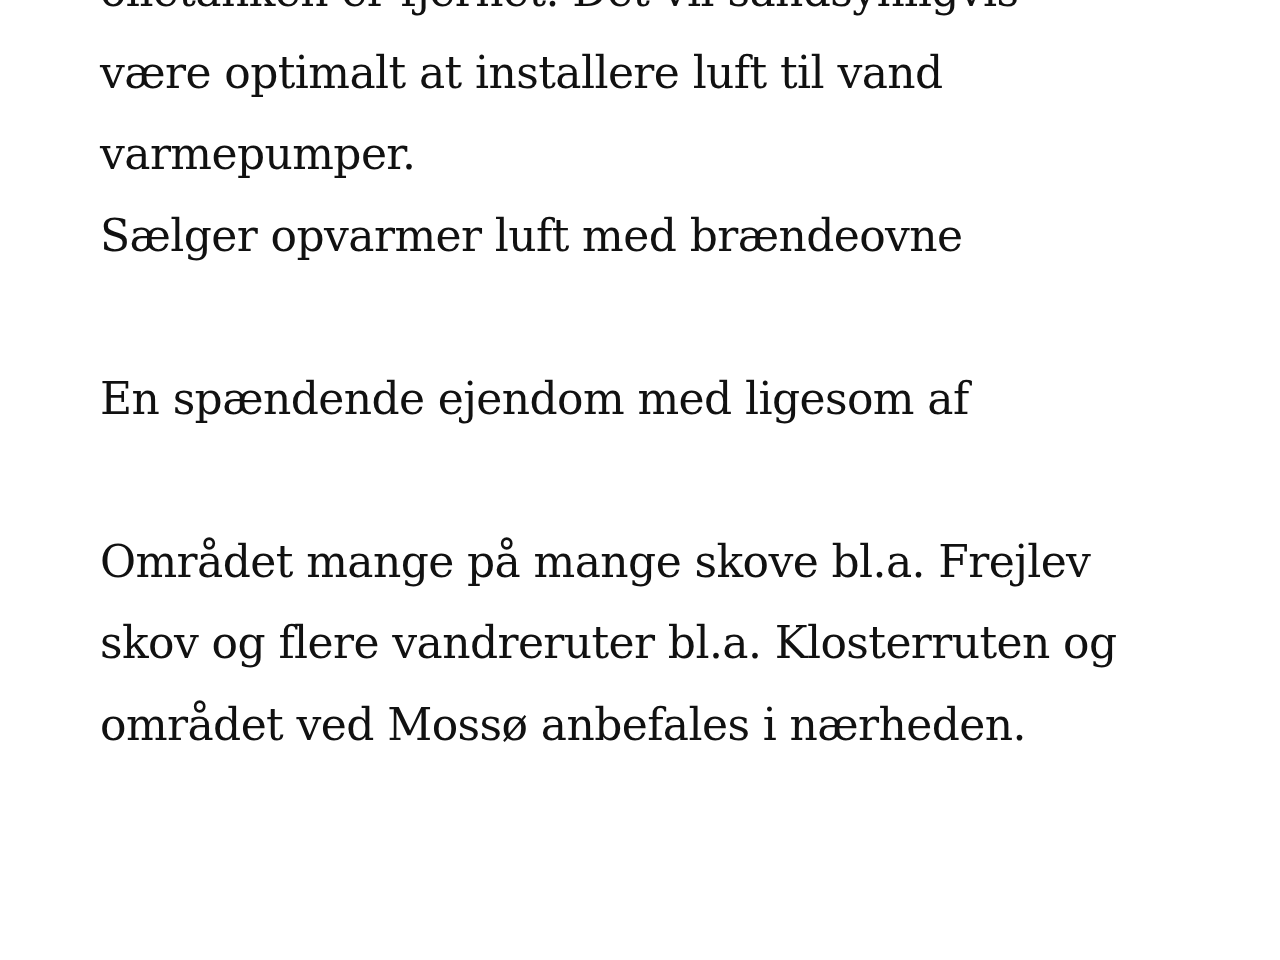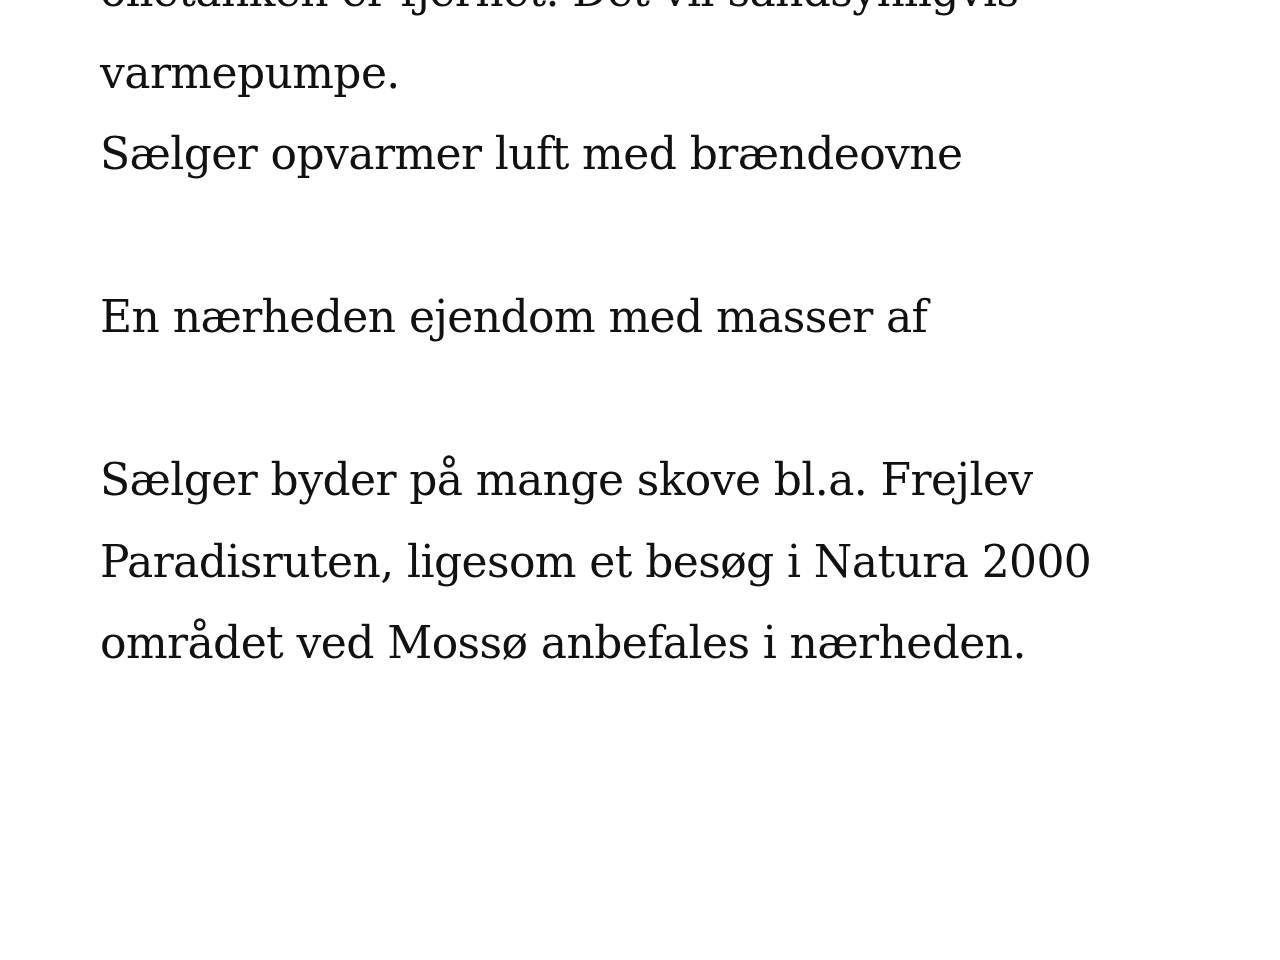--- a/index.html
+++ b/index.html
@@ -33,26 +33,27 @@
       display: block;
       height: 81.5px;
     }
   </style>
 </head>
 <body>
 
 <div class="doc">
   <div>
     <span class="line">olietanken er fjernet. Det vil sandsynligvis</span>
-    <span class="line">varmepumpe.</span>
+    <span class="line">være optimalt at installere luft til vand</span>
+    <span class="line">varmepumper.</span>
     <span class="line">Sælger opvarmer luft med brændeovne</span>
   </div>
   <span class="blank"></span>
   <div>
-    <span class="line">En nærheden ejendom med masser af</span>
+    <span class="line">En spændende ejendom med ligesom af</span>
   </div>
   <span class="blank"></span>
   <div>
-    <span class="line">Sælger byder på mange skove bl.a. Frejlev</span>
-    <span class="line">Paradisruten, ligesom et besøg i Natura 2000</span>
+    <span class="line">Området mange på mange skove bl.a. Frejlev</span>
+    <span class="line">skov og flere vandreruter bl.a. Klosterruten og</span>
     <span class="line">området ved Mossø anbefales i nærheden.</span>
   </div>
 </div>
 
 </body></html>

